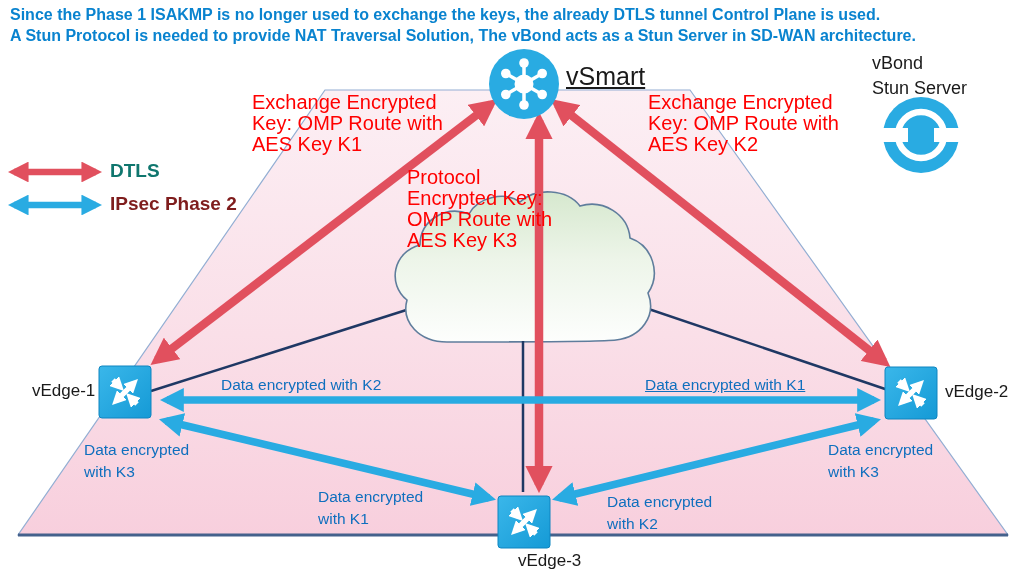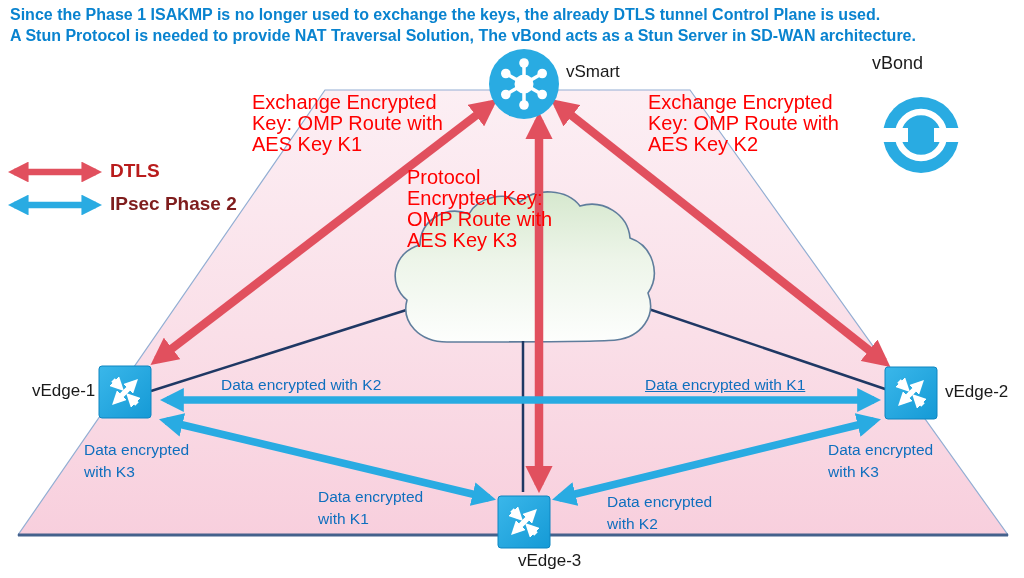--- a/index.html
+++ b/index.html
@@ -110,43 +110,44 @@
     <use href="#vedgeGlyph" transform="translate(99,366)"></use>
     <use href="#vedgeGlyph" transform="translate(885,367)"></use>
     <use href="#vedgeGlyph" transform="translate(498,496)"></use>
   </svg>
 
   <div class="lbl hdr">
     <span class="line">Since the Phase 1 ISAKMP is no longer used to exchange the keys, the already DTLS tunnel Control Plane is used.</span>
     <span class="line">A Stun Protocol is needed to provide NAT Traversal Solution, The vBond acts as a Stun Server in SD-WAN architecture.</span>
   </div>
 
-  <div class="lbl legend-txt" style="left:110px;top:160px;color:#b91c1c;text-align:center;">DTLS</div>
+  <div class="lbl legend-txt" style="left:110px;top:160px;color:#0f766e;text-align:center;">DTLS</div>
   <div class="lbl legend-txt" style="left:110px;top:193px;color:#7f1d1d;">IPsec Phase 2</div>
 
   <div class="lbl ann" style="left:252px;top:92px;">
     <span class="line">Exchange Encrypted</span>
     <span class="line">Key: OMP Route with</span>
     <span class="line">AES Key K1</span>
   </div>
   <div class="lbl ann" style="left:648px;top:92px;">
     <span class="line">Exchange Encrypted</span>
     <span class="line">Key: OMP Route with</span>
     <span class="line">AES Key K2</span>
   </div>
   <div class="lbl ann" style="left:407px;top:167px;">
     <span class="line">Protocol</span>
     <span class="line">Encrypted Key:</span>
     <span class="line">OMP Route with</span>
     <span class="line">AES Key K3</span>
   </div>
 
-  <div class="lbl node-lbl" style="left:566px;top:62px;font-size:17px;">vSmart</div>
+  <div class="lbl node-lbl" style="left:566px;top:62px;font-size:25px;text-decoration:underline;">vSmart</div>
   <div class="lbl node-lbl" style="left:872px;top:51px;font-size:18px;line-height:25px;">
     <span class="line">vBond</span>
+    <span class="line">Stun Server</span>
   </div>
   <div class="lbl node-lbl" style="left:32px;top:381px;font-size:17px;">vEdge-1</div>
   <div class="lbl node-lbl" style="left:945px;top:382px;font-size:17px;">vEdge-2</div>
   <div class="lbl node-lbl" style="left:492px;top:551px;font-size:17px;margin-left:26px;">vEdge-3</div>
 
   <div class="lbl flow" style="left:221px;top:374px;">Data encrypted with K2</div>
   <div class="lbl flow" style="left:645px;top:374px;text-decoration:underline;">Data encrypted with K1</div>
   <div class="lbl flow" style="left:84px;top:439px;">
     <span class="line">Data encrypted</span>
     <span class="line">with K3</span>

